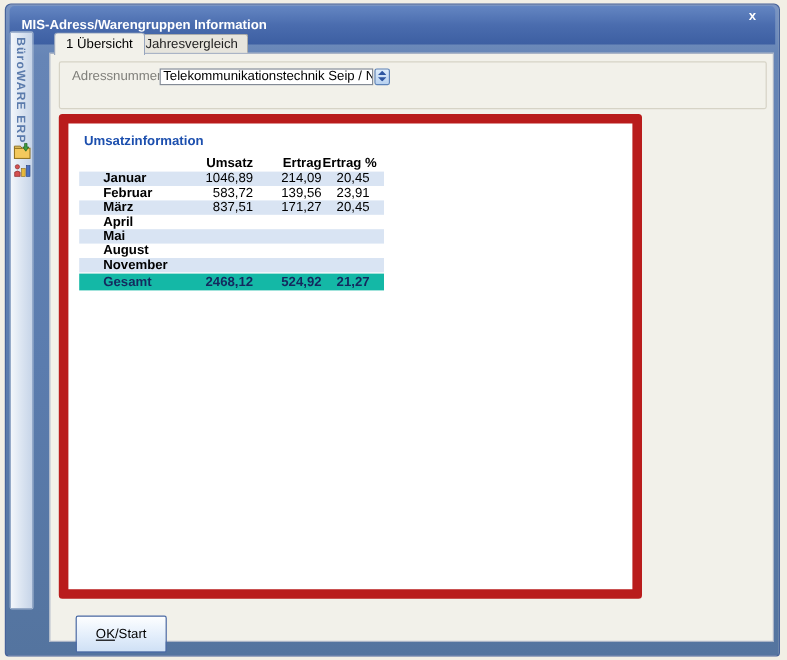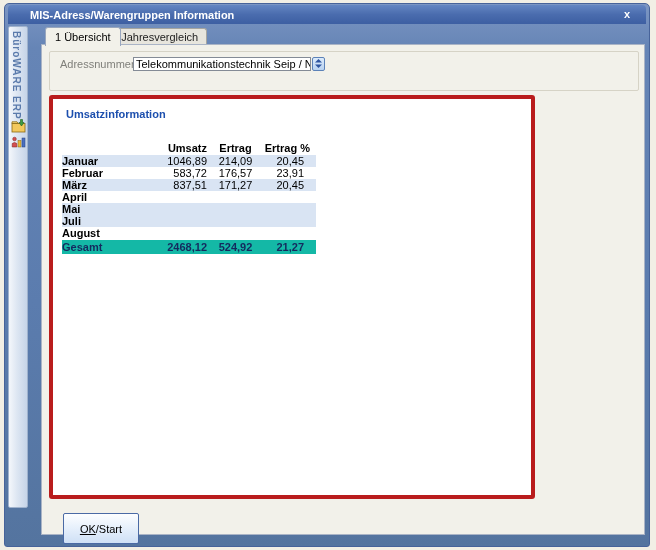--- a/index.html
+++ b/index.html
@@ -9,26 +9,26 @@
     font-family:"Liberation Sans", sans-serif;
     font-size:11px;color:#000;
   }
   
   .window{
     position:absolute;left:4px;top:3px;width:646px;height:544px;
     background:linear-gradient(180deg,#7c96c3 0%,#6685b6 8%,#5b7cae 55%,#54749f 100%);
     border:1px solid #47639a;border-radius:5px 5px 3px 3px;box-sizing:border-box;
   }
   .titlebar{
-    position:absolute;left:3px;top:1px;width:638px;height:19px;
+    position:absolute;left:3px;top:1px;width:638px;height:32px;
     background:linear-gradient(180deg,#6486c2 0%,#4a6cae 50%,#3d5fa2 100%);
     border-radius:4px 4px 0 0;
     display:flex;align-items:center;
     color:#fff;font-weight:bold;font-size:11px;
-    padding-left:22px;box-sizing:border-box;
+    padding-left:10px;box-sizing:border-box;
   }
   .close-x{
     position:absolute;right:13px;top:2px;color:#fff;font-weight:bold;
     font-size:11px;cursor:default;line-height:15px;padding:0 3px;
   }
   
   .sidebar{
     position:absolute;left:3px;top:22px;width:20px;height:482px;
     background:linear-gradient(90deg,#f4f7fb 0%,#dde6f2 45%,#c6d4e8 100%);
     border:1px solid #9fb2cd;border-radius:2px;box-sizing:border-box;
@@ -79,34 +79,34 @@
   .finput.center{justify-content:center;}
   .spin{
     width:13px;height:14px;margin-left:1px;padding:0;
     background:linear-gradient(180deg,#dcebfb,#b9d2f0);
     border:1px solid #5c82b8;border-radius:2px;box-sizing:border-box;
     display:flex;align-items:center;justify-content:center;cursor:default;
   }
   
   .panel{
     position:absolute;left:7px;top:50px;width:486px;height:404px;
-    background:#fff;border:4px solid #b91c1c;border-radius:3px;box-sizing:border-box;
+    background:#fff;border:8px solid #b91c1c;border-radius:3px;box-sizing:border-box;
   }
   .panel-title{
     position:absolute;left:13px;top:9px;color:#1c4fae;font-weight:bold;font-size:11px;
   }
-  .table{position:absolute;left:9px;top:25px;width:254px;margin-top:16px;}
+  .table{position:absolute;left:9px;top:25px;width:254px;}
   .trow{display:flex;align-items:center;height:12px;width:254px;box-sizing:border-box;}
   .thead{height:15px;font-weight:bold;}
   .trow.alt{background:#d9e4f3;}
   .trow.total{background:#14b8a6;height:14px;font-weight:bold;color:#14295e;margin-top:1px;}
-  .c-month{width:85px;padding-left:0;font-weight:bold;box-sizing:border-box;overflow:hidden;}
+  .c-month{width:85px;padding-left:20px;font-weight:bold;box-sizing:border-box;overflow:hidden;}
   .trow.total .c-month{color:#14295e;}
   .c-umsatz{width:60px;text-align:right;}
-  .c-ertrag{width:57px;text-align:center;}
+  .c-ertrag{width:57px;text-align:right;}
   .c-pct{width:46px;text-align:right;padding-right:6px;box-sizing:border-box;}
   .thead .c-pct{width:52px;}
   
   .ok-btn{
     position:absolute;left:21px;top:468px;width:76px;height:31px;
     background:linear-gradient(180deg,#fdfeff 0%,#e3eefb 55%,#cfe0f5 100%);
     border:1px solid #4a6aa5;border-radius:2px;box-sizing:border-box;
     font-family:"Liberation Sans", sans-serif;font-size:11px;color:#000;
     display:flex;align-items:center;justify-content:center;cursor:default;padding:0;
   }
@@ -175,49 +175,49 @@
 
         <div class="trow alt">
           <span class="c-month">Januar</span>
           <span class="c-umsatz">1046,89</span>
           <span class="c-ertrag">214,09</span>
           <span class="c-pct">20,45</span>
         </div>
         <div class="trow">
           <span class="c-month">Februar</span>
           <span class="c-umsatz">583,72</span>
-          <span class="c-ertrag">176,57</span>
+          <span class="c-ertrag">139,56</span>
           <span class="c-pct">23,91</span>
         </div>
         <div class="trow alt">
           <span class="c-month">März</span>
           <span class="c-umsatz">837,51</span>
           <span class="c-ertrag">171,27</span>
           <span class="c-pct">20,45</span>
         </div>
         <div class="trow">
           <span class="c-month">April</span>
           <span class="c-umsatz"></span>
           <span class="c-ertrag"></span>
           <span class="c-pct"></span>
         </div>
         <div class="trow alt">
           <span class="c-month">Mai</span>
           <span class="c-umsatz"></span>
           <span class="c-ertrag"></span>
           <span class="c-pct"></span>
         </div>
-        <div class="trow alt">
-          <span class="c-month">Juli</span>
-          <span class="c-umsatz"></span>
-          <span class="c-ertrag"></span>
-          <span class="c-pct"></span>
-        </div>
         <div class="trow">
           <span class="c-month">August</span>
+          <span class="c-umsatz"></span>
+          <span class="c-ertrag"></span>
+          <span class="c-pct"></span>
+        </div>
+        <div class="trow alt">
+          <span class="c-month">November</span>
           <span class="c-umsatz"></span>
           <span class="c-ertrag"></span>
           <span class="c-pct"></span>
         </div>
 
         <div class="trow total">
           <span class="c-month">Gesamt</span>
           <span class="c-umsatz">2468,12</span>
           <span class="c-ertrag">524,92</span>
           <span class="c-pct">21,27</span>

